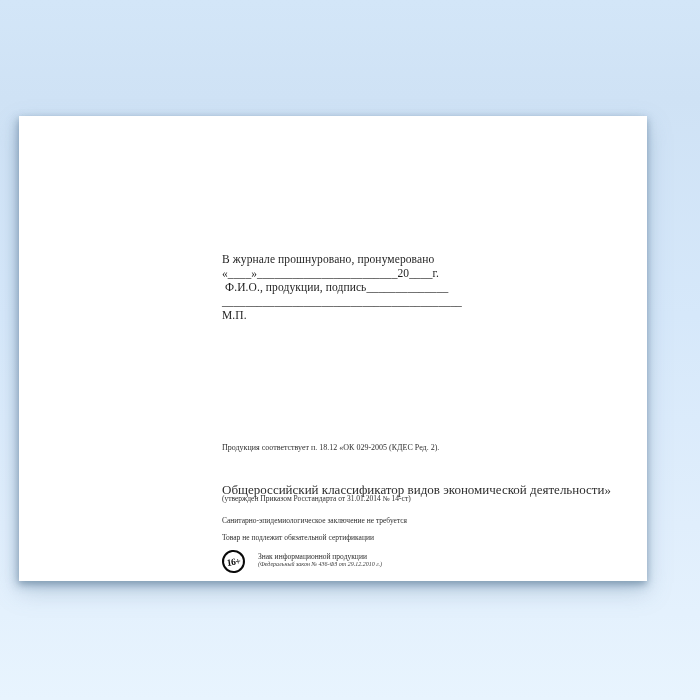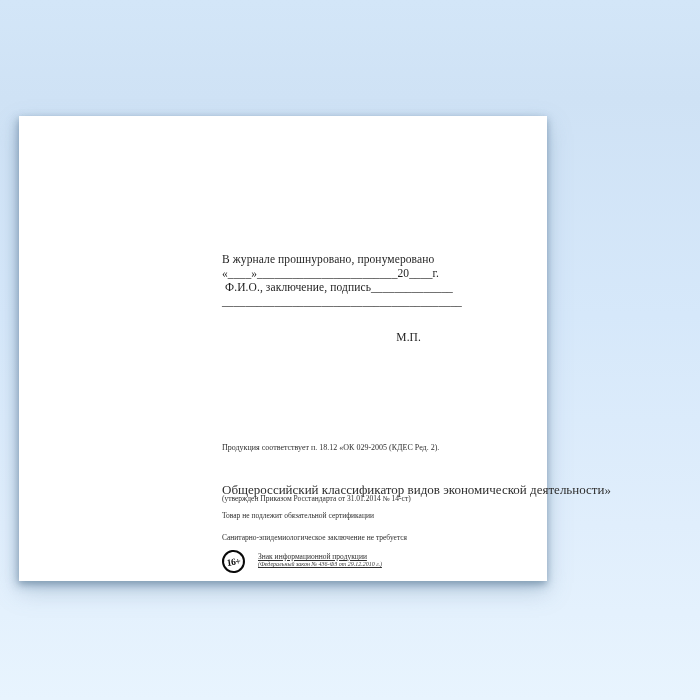--- a/index.html
+++ b/index.html
@@ -9,38 +9,38 @@
     overflow: hidden;
   }
   .scene {
     position: relative;
     width: 700px; height: 700px;
     background: linear-gradient(180deg, #d3e6f8 0%, #cfe2f5 14%, #d6e8fa 45%, #e0eefc 75%, #e8f4fe 100%);
   }
   .sheet {
     position: absolute;
     left: 19px; top: 116px;
-    width: 528px; height: 465px;
+    width: 628px; height: 465px;
     background: #ffffff;
     box-shadow: 0 3px 7px rgba(96,125,152,0.55), 0 10px 22px rgba(110,140,170,0.35), -3px 4px 10px rgba(110,140,170,0.30);
   }
   
   .stamp-block {
     position: absolute;
     left: 203px; top: 136px;
     width: 212px;
     color: #1f1f1f;
     font-size: 11.5px;
     line-height: 14px;
     letter-spacing: 0.1px;
   }
   .stamp-line { white-space: pre; }
   .mp-line {
-    margin-top: 22px;
-    text-align: right;
+    margin-top: 0;
+    text-align: left;
     padding-right: 13px;
   }
   
   .lower-block {
     position: absolute;
     left: 203px; top: 327px;
     width: 290px;
     color: #2e2e2e;
   }
   .prod-line1 { font-size: 8px;   line-height: 9px; white-space: pre; }
@@ -63,45 +63,45 @@
     display: flex;
     align-items: center;
     justify-content: center;
     font-weight: bold;
     font-size: 9.5px;
     letter-spacing: -0.5px;
     color: #0a0a0a;
     transform: rotate(-8deg);
     flex: 0 0 auto;
   }
-  .badge-text { padding-top: 3px; text-decoration: underline; }
+  .badge-text { padding-top: 3px; }
   .badge-title { font-size: 7.5px; line-height: 8px; white-space: pre; }
   .badge-subtitle { font-size: 6px; line-height: 7px; font-style: italic; white-space: pre; color: #3a3a3a; }
 </style>
 </head>
 <body>
 
 <div class="scene">
   <div class="sheet">
 
     <div class="stamp-block">
       <div class="stamp-line">В журнале прошнуровано, пронумеровано</div>
       <div class="stamp-line">«____»________________________20____г.</div>
-      <div class="stamp-line"> Ф.И.О., заключение, подпись______________</div>
+      <div class="stamp-line"> Ф.И.О., продукции, подпись______________</div>
       <div class="stamp-line">_________________________________________</div>
       <div class="stamp-line mp-line">М.П.</div>
     </div>
 
     <div class="lower-block">
       <div class="prod-line1">Продукция соответствует п. 18.12 «ОК 029-2005 (КДЕС Ред. 2).</div>
       <div class="prod-line2">Общероссийский классификатор видов экономической деятельности»</div>
       <div class="prod-line3">(утвержден Приказом Росстандарта от 31.01.2014 № 14-ст)</div>
 
+      <div class="note note-first">Санитарно-эпидемиологическое заключение не требуется</div>
       <div class="note note-next">Товар не подлежит обязательной сертификации</div>
-      <div class="note note-first">Санитарно-эпидемиологическое заключение не требуется</div>
 
       <div class="badge-row">
         <div class="age-circle">16+</div>
         <div class="badge-text">
           <div class="badge-title">Знак информационной продукции</div>
           <div class="badge-subtitle">(Федеральный закон № 436-ФЗ от 29.12.2010 г.)</div>
         </div>
       </div>
     </div>
 

